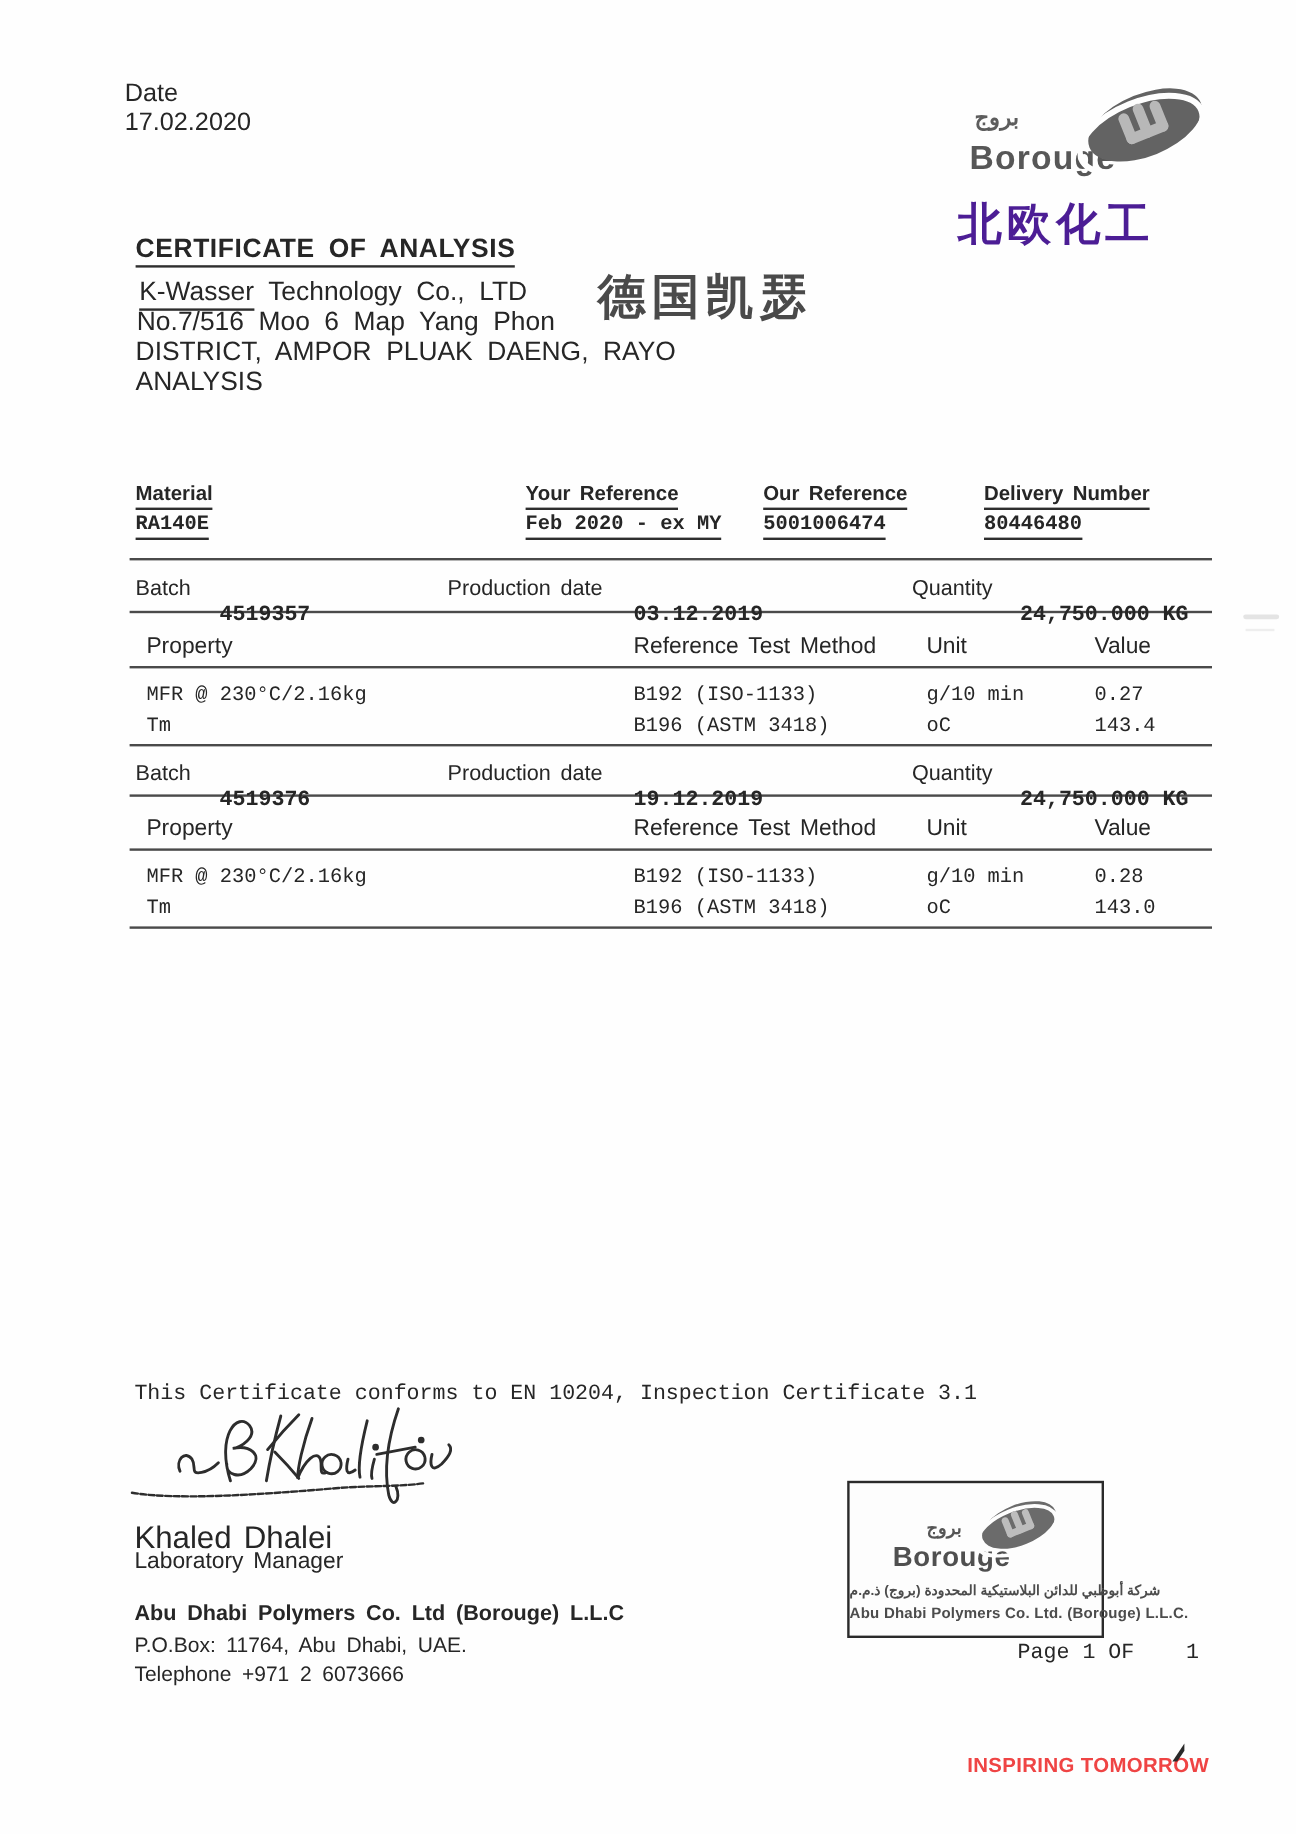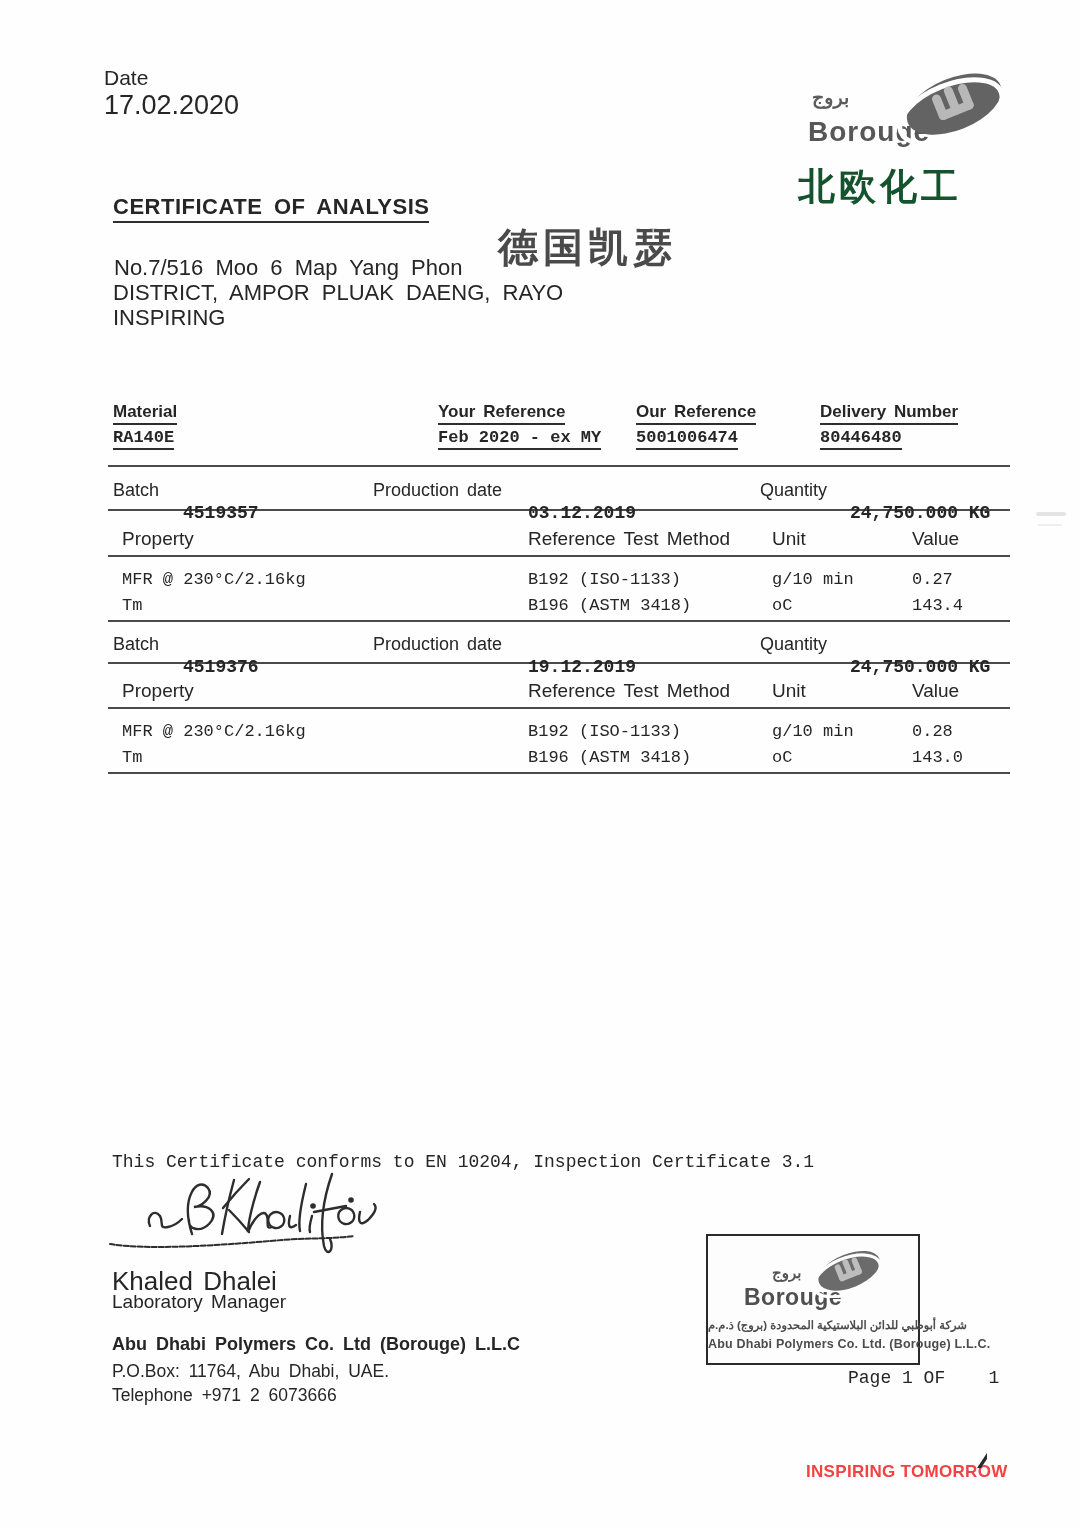--- a/index.html
+++ b/index.html
@@ -8,25 +8,25 @@
     background:#fefefe; color:#262626; overflow:hidden;
     font-family:"Liberation Sans", sans-serif;
   }
   .abs { position:absolute; white-space:nowrap; }
   .mono { font-family:"Liberation Mono","DejaVu Sans Mono",monospace; }
   .u { border-bottom:2px solid #2e2e2e; padding-bottom:1px; display:inline-block; }
   .hr { position:absolute; left:108px; width:902px; height:2px; background:#4a4a4a; }
 
   
   .date-label { left:104px; top:66px; font-size:21px; }
-  .date-value { left:104px; top:90px; font-size:27px; }
+  .date-value { left:104px; top:90px; font-size:21px; }
   .logo-arabic { left:812px; top:86px; font-size:19px; font-weight:bold; color:#5d5d5d; }
   .logo-word { left:808px; top:116px; font-size:28px; font-weight:bold; color:#575757; letter-spacing:1px; }
   .logo-mark { left:898px; top:66px; }
-  .logo-chinese { left:798px; top:162px; font-size:37px; font-weight:bold; color:#14532d; letter-spacing:4px; }
+  .logo-chinese { left:798px; top:162px; font-size:37px; font-weight:bold; color:#4c1d95; letter-spacing:4px; }
 
   .cert-title { left:113px; top:194px; font-size:22px; font-weight:bold; letter-spacing:0.5px; word-spacing:5px; }
   .addr1 { left:116px; top:230px; font-size:22px; word-spacing:6px; }
   .addr2 { left:114px; top:255px; font-size:22px; word-spacing:6px; }
   .addr3 { left:113px; top:280px; font-size:22px; word-spacing:6px; }
   .addr4 { left:113px; top:305px; font-size:22px; word-spacing:6px; }
   .cust-chinese { left:498px; top:220px; font-size:40px; font-weight:bold; color:#4a4a4a; letter-spacing:5px; }
 
   
   .ref-label { font-size:17px; font-weight:bold; word-spacing:3px; }
@@ -86,23 +86,24 @@
         <rect x="38" y="22" width="9" height="27" rx="4.5" fill="#b8b8b8"></rect>
         <rect x="52" y="19" width="9" height="30" rx="4.5" fill="#b8b8b8"></rect>
         <rect x="66" y="22" width="9" height="27" rx="4.5" fill="#b8b8b8"></rect>
         <rect x="38" y="40" width="37" height="9" rx="4.5" fill="#b8b8b8"></rect>
       </g>
     </svg>
   </div>
   <div class="abs logo-chinese">北欧化工</div>
 
   <div class="abs cert-title"><span class="u">CERTIFICATE OF ANALYSIS</span></div>
+  <div class="abs addr1"><span class="u">K-Wasser</span><span> Technology Co., LTD</span></div>
   <div class="abs addr2">No.7/516 Moo 6 Map Yang Phon</div>
   <div class="abs addr3">DISTRICT, AMPOR PLUAK DAENG, RAYO</div>
-  <div class="abs addr4">INSPIRING</div>
+  <div class="abs addr4">ANALYSIS</div>
   <div class="abs cust-chinese">德国凯瑟</div>
 
   <div class="abs ref-label c-material r-label"><span class="u">Material</span></div>
   <div class="abs ref-value mono c-material r-value"><span class="u">RA140E</span></div>
   <div class="abs ref-label c-yourref r-label"><span class="u">Your Reference</span></div>
   <div class="abs ref-value mono c-yourref r-value"><span class="u">Feb 2020 - ex MY</span></div>
   <div class="abs ref-label c-ourref r-label"><span class="u">Our Reference</span></div>
   <div class="abs ref-value mono c-ourref r-value"><span class="u">5001006474</span></div>
   <div class="abs ref-label c-delivery r-label"><span class="u">Delivery Number</span></div>
   <div class="abs ref-value mono c-delivery r-value"><span class="u">80446480</span></div>

